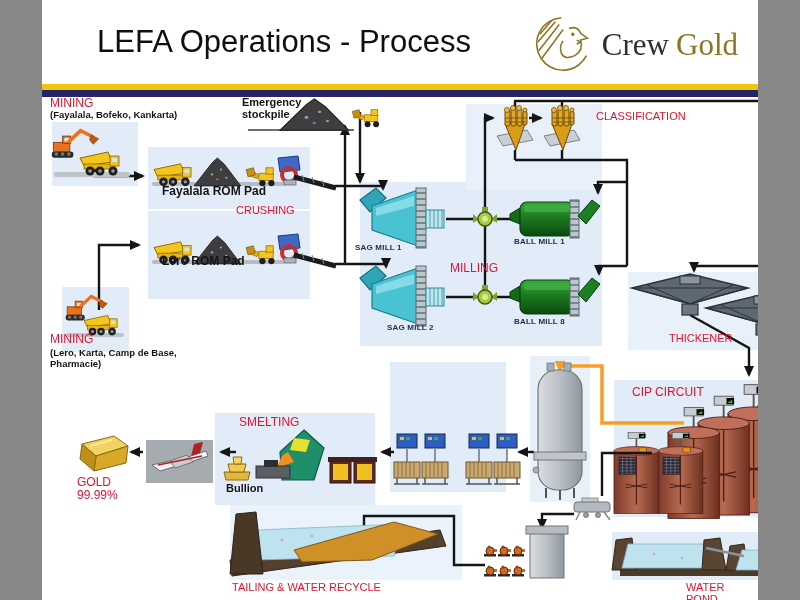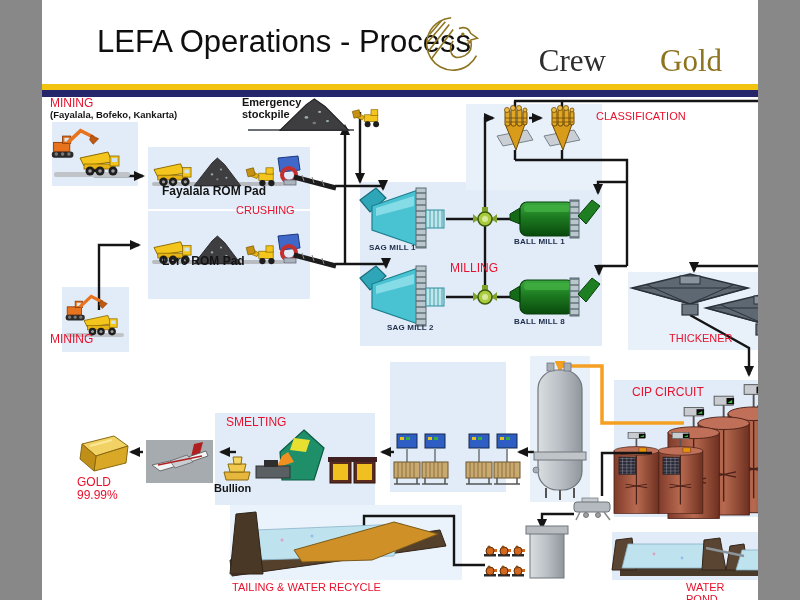--- a/index.html
+++ b/index.html
@@ -1,19 +1,19 @@
 <!DOCTYPE html>
 <html><head>
 <meta charset="utf-8">
 <style>
   html,body{margin:0;padding:0;background:#888;}
   .slide{position:relative;width:716px;height:600px;background:#ffffff;overflow:hidden;
          font-family:"Liberation Sans",sans-serif;margin:0 auto;}
   .title{position:absolute;left:55px;top:24px;font-size:31px;color:#0f0f0f;}
-  .logo{position:absolute;right:36px;top:12px;display:flex;align-items:flex-end;gap:47px;}
+  .logo{position:absolute;right:20px;top:12px;display:flex;align-items:center;}
   .logo-text{font-family:"Liberation Serif",serif;font-size:31px;line-height:1;}
   .logo-crew{color:#2e2e2e;}
   .logo-gold{color:#8e7420;margin-left:7px;}
   .bar-gold{position:absolute;left:0;top:84px;width:800px;height:6px;background:#f2c410;}
   .bar-navy{position:absolute;left:0;top:90px;width:800px;height:7px;background:#25256b;}
   svg.layer{position:absolute;left:0;top:0;}
   .lbl{position:absolute;line-height:1.12;white-space:pre-line;}
   .red{color:#e8112d;font-weight:400;}
   .blk{color:#141414;font-weight:700;}
   .s12{font-size:12px;}
@@ -401,28 +401,30 @@
   </svg>
 
   <div class="lbl red s12" style="left:8px;top:97px;">MINING</div>
   <div class="lbl blk s10" style="left:8px;top:110px;">(Fayalala, Bofeko, Kankarta)</div>
   <div class="lbl blk s11" style="left:200px;top:96px;">Emergency
 stockpile</div>
   <div class="lbl blk s12" style="left:120px;top:185px;">Fayalala ROM Pad</div>
   <div class="lbl red s11" style="left:194px;top:204px;">CRUSHING</div>
   <div class="lbl blk s12" style="left:120px;top:255px;">Lero ROM Pad</div>
   <div class="lbl red s12" style="left:8px;top:333px;">MINING</div>
+  <div class="lbl blk s10" style="left:8px;top:348px;">(Lero, Karta, Camp de Base,
+Pharmacie)</div>
   <div class="lbl red s11" style="left:554px;top:110px;">CLASSIFICATION</div>
-  <div class="lbl mill" style="left:327px;top:244px;">SAG MILL 1</div>
+  <div class="lbl mill" style="left:313px;top:244px;">SAG MILL 1</div>
   <div class="lbl mill" style="left:472px;top:238px;">BALL MILL 1</div>
   <div class="lbl red s12" style="left:408px;top:262px;">MILLING</div>
   <div class="lbl mill" style="left:345px;top:324px;text-align:right;">SAG MILL 2</div>
   <div class="lbl mill" style="left:472px;top:318px;">BALL MILL 8</div>
   <div class="lbl red s11" style="left:627px;top:332px;">THICKENER</div>
   <div class="lbl red s12" style="left:590px;top:386px;">CIP CIRCUIT</div>
-  <div class="lbl red s12" style="left:184px;top:416px;">SMELTING</div>
-  <div class="lbl blk s11" style="left:172px;top:482px;">Bullion</div>
+  <div class="lbl red s12" style="left:197px;top:416px;">SMELTING</div>
+  <div class="lbl blk s11" style="left:184px;top:482px;">Bullion</div>
   <div class="lbl red s12" style="left:35px;top:476px;">GOLD
 99.99%</div>
   <div class="lbl red s11" style="left:190px;top:581px;">TAILING &amp; WATER RECYCLE</div>
   <div class="lbl red s11" style="left:644px;top:581px;">WATER POND</div>
 
 </div>
 
 </body></html>

